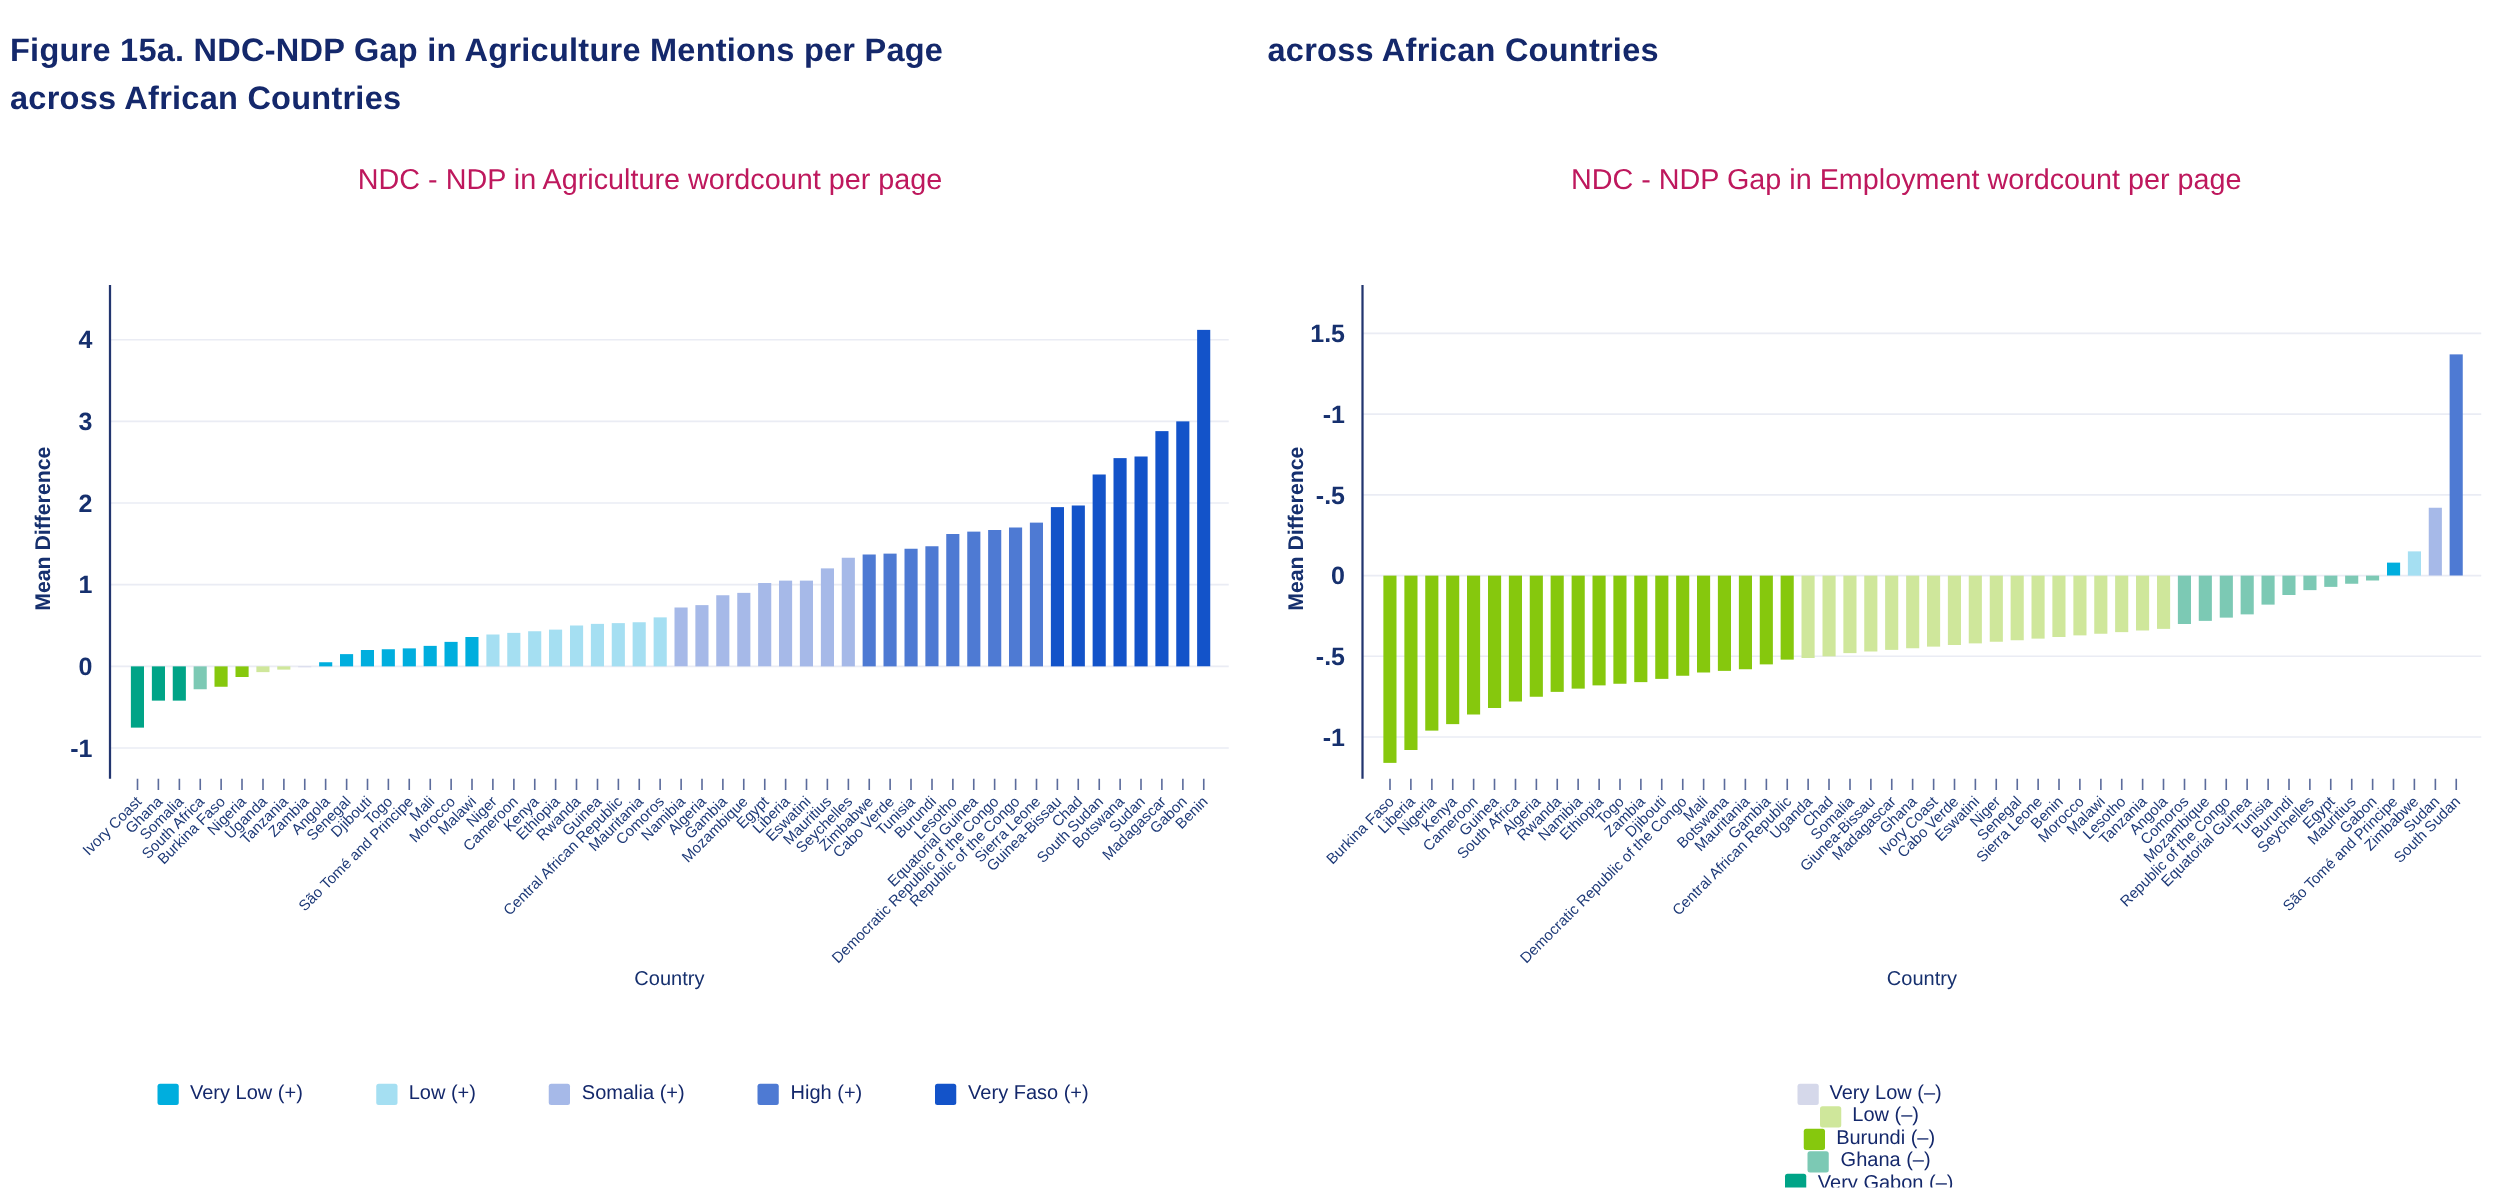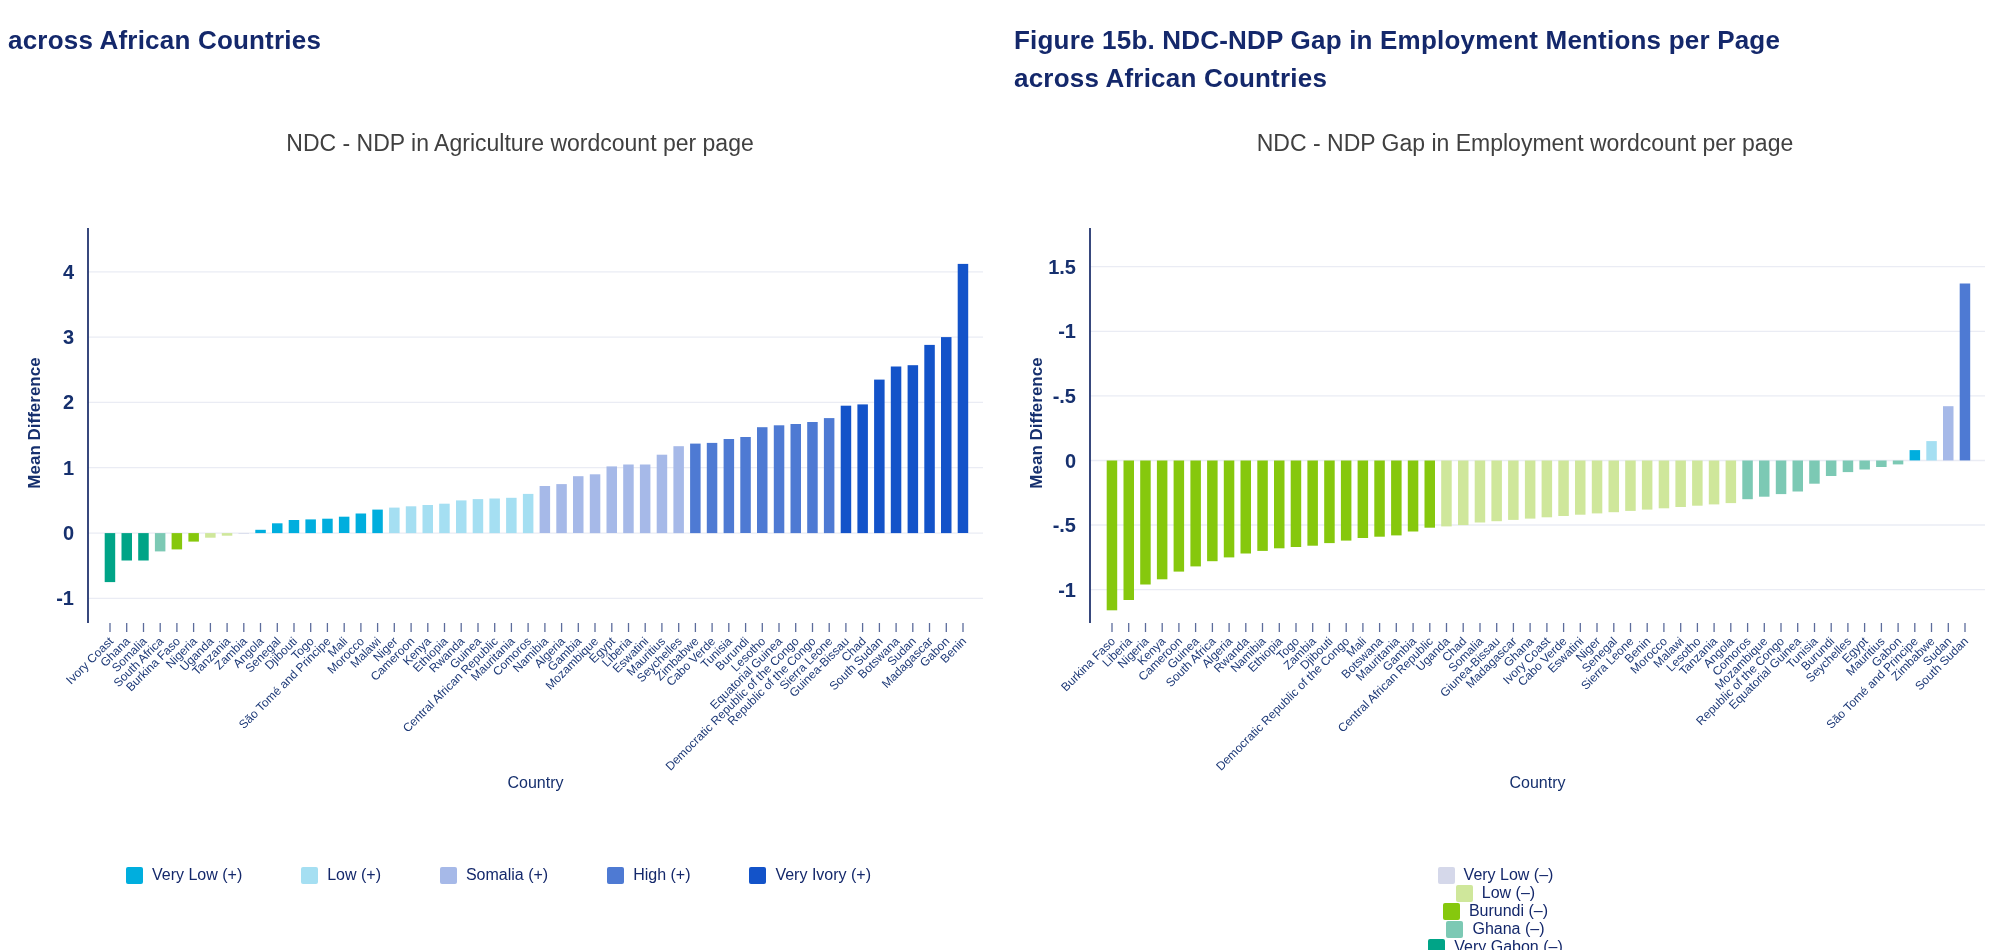--- a/index.html
+++ b/index.html
@@ -2,45 +2,45 @@
 <html><head>
 <meta charset="utf-8">
 <style>
   html,body{margin:0;padding:0;background:#ffffff;}
   body{width:2000px;height:950px;position:relative;overflow:hidden;
        font-family:"Liberation Sans", sans-serif;}
   .figure-heading{position:absolute;top:22px;font-size:26px;font-weight:bold;
        color:#14286b;line-height:1.45;letter-spacing:0.2px;}
   #heading-left{left:8px;width:900px;}
   #heading-right{left:1014px;width:900px;}
-  .chart-title{position:absolute;top:130px;font-size:23px;color:#404040;text-align:center;}
+  .chart-title{position:absolute;top:130px;font-size:23px;color:#be185d;text-align:center;}
   #title-left{left:40px;width:960px;}
   #title-right{left:1045px;width:960px;}
   svg.chart{position:absolute;top:160px;width:980px;height:640px;}
   #chart-0{left:18px;}
   #chart-1{left:1020px;}
   .ytick{font-size:20px;font-weight:600;fill:#16306e;font-family:"Liberation Sans",sans-serif;}
   .xtick{font-size:12px;fill:#1e3a78;font-family:"Liberation Sans",sans-serif;}
   .ylab{font-size:17px;font-weight:600;fill:#16306e;font-family:"Liberation Sans",sans-serif;}
   .xlab{font-size:16px;fill:#16306e;font-family:"Liberation Sans",sans-serif;}
   .legend-group{position:absolute;top:866px;display:flex;justify-content:space-between;align-items:center;}
   #legend-left{left:105px;width:745px;padding-left:21px;}
   #legend-right{left:1108px;width:775px;flex-direction:column;}
   .legend-item{display:flex;align-items:center;gap:9px;}
   .legend-swatch{width:17px;height:17px;border-radius:2px;display:inline-block;}
   .legend-label{font-size:16px;color:#14286b;}
 </style>
 </head>
 <body>
 
 <div class="figure-heading" id="heading-left">
+  <div>Figure 15a. NDC-NDP Gap in Agriculture Mentions per Page</div>
   <div>across African Countries</div>
 </div>
 <div class="figure-heading" id="heading-right">
-  <div>Figure 15b. NDC-NDP Gap in Employment Mentions per Page</div>
   <div>across African Countries</div>
 </div>
 
 <div class="chart-title" id="title-left">NDC - NDP in Agriculture wordcount per page</div>
 <div class="chart-title" id="title-right">NDC - NDP Gap in Employment wordcount per page</div>
 
 <svg class="chart" id="chart-0" viewBox="0 0 980 640">
     <line x1="70" x2="965" y1="111.8" y2="111.8" stroke="#eaecf4" stroke-width="1.3"></line>
     <text x="56" y="118.8" text-anchor="end" class="ytick">4</text>
     <line x1="70" x2="965" y1="177.1" y2="177.1" stroke="#eaecf4" stroke-width="1.3"></line>
@@ -399,21 +399,21 @@
     <div class="legend-item">
       <span class="legend-swatch" style="background: rgb(166, 185, 232);"></span>
       <span class="legend-label">Somalia (+)</span>
     </div>
     <div class="legend-item">
       <span class="legend-swatch" style="background: rgb(78, 122, 211);"></span>
       <span class="legend-label">High (+)</span>
     </div>
     <div class="legend-item">
       <span class="legend-swatch" style="background: rgb(19, 83, 201);"></span>
-      <span class="legend-label">Very Ivory (+)</span>
+      <span class="legend-label">Very Faso (+)</span>
     </div>
   </div>
 <div class="legend-group" id="legend-right">
     <div class="legend-item">
       <span class="legend-swatch" style="background: rgb(213, 216, 234);"></span>
       <span class="legend-label">Very Low (–)</span>
     </div>
     <div class="legend-item">
       <span class="legend-swatch" style="background: rgb(207, 231, 155);"></span>
       <span class="legend-label">Low (–)</span>

